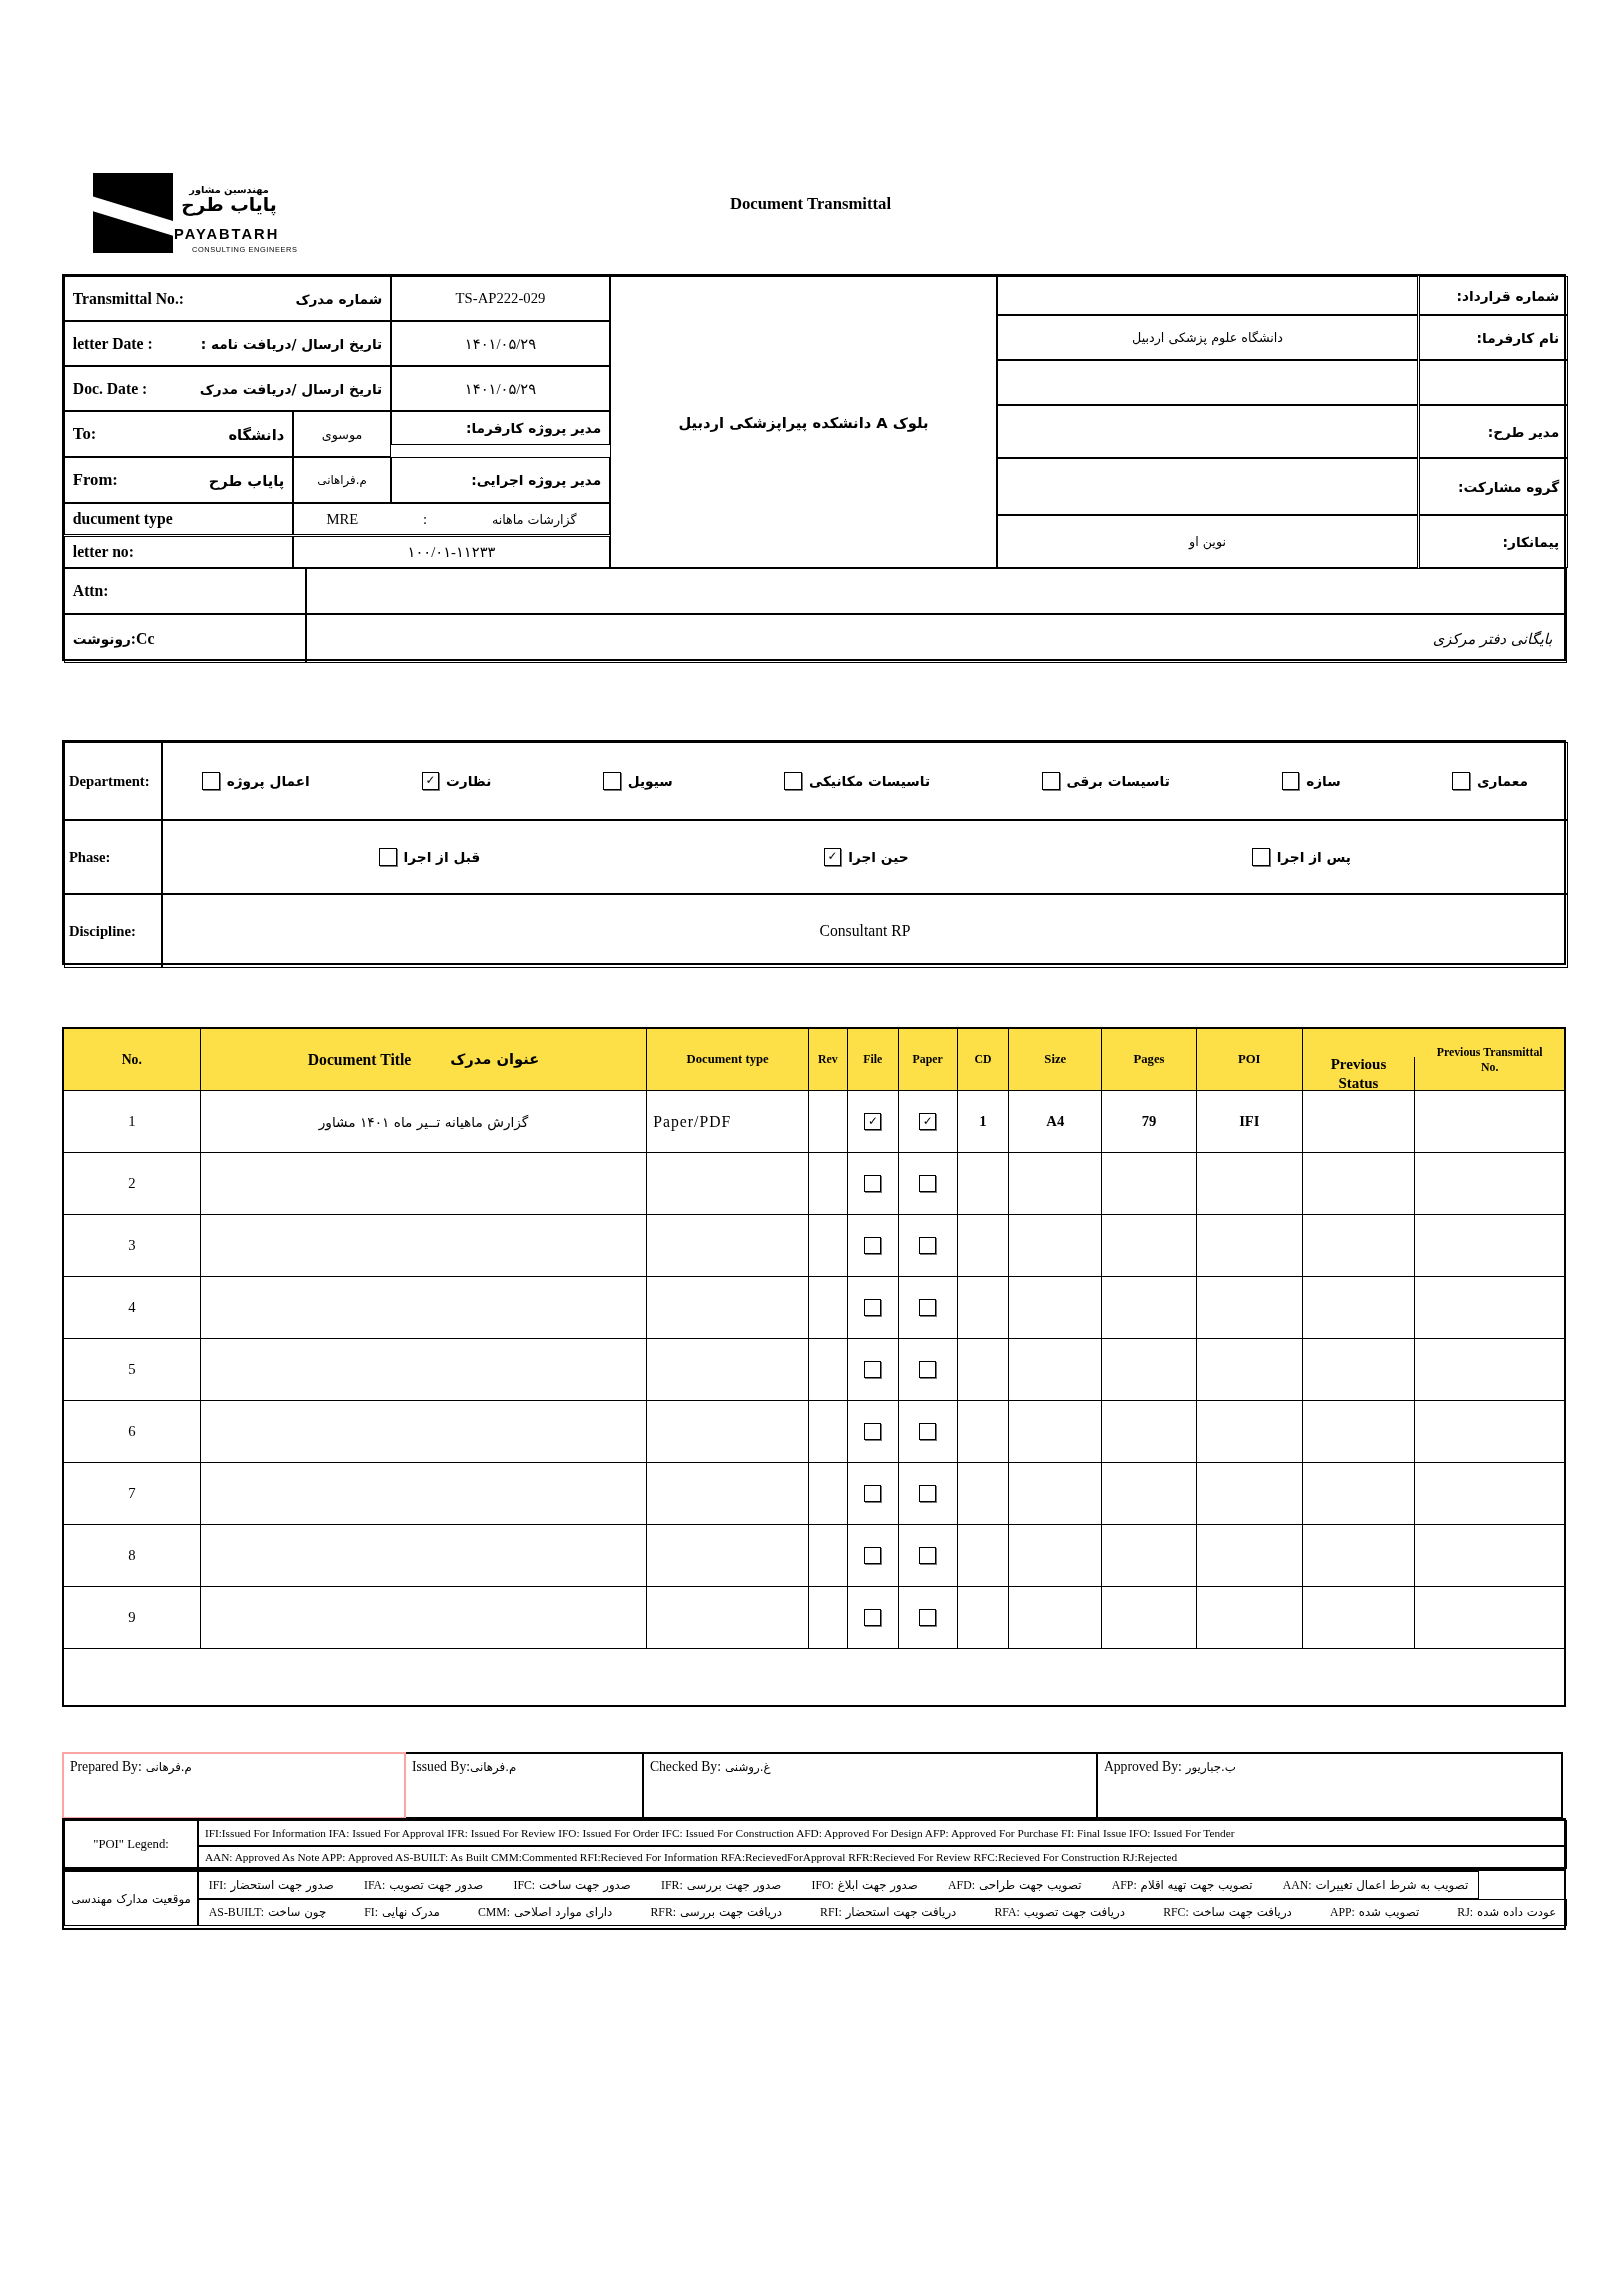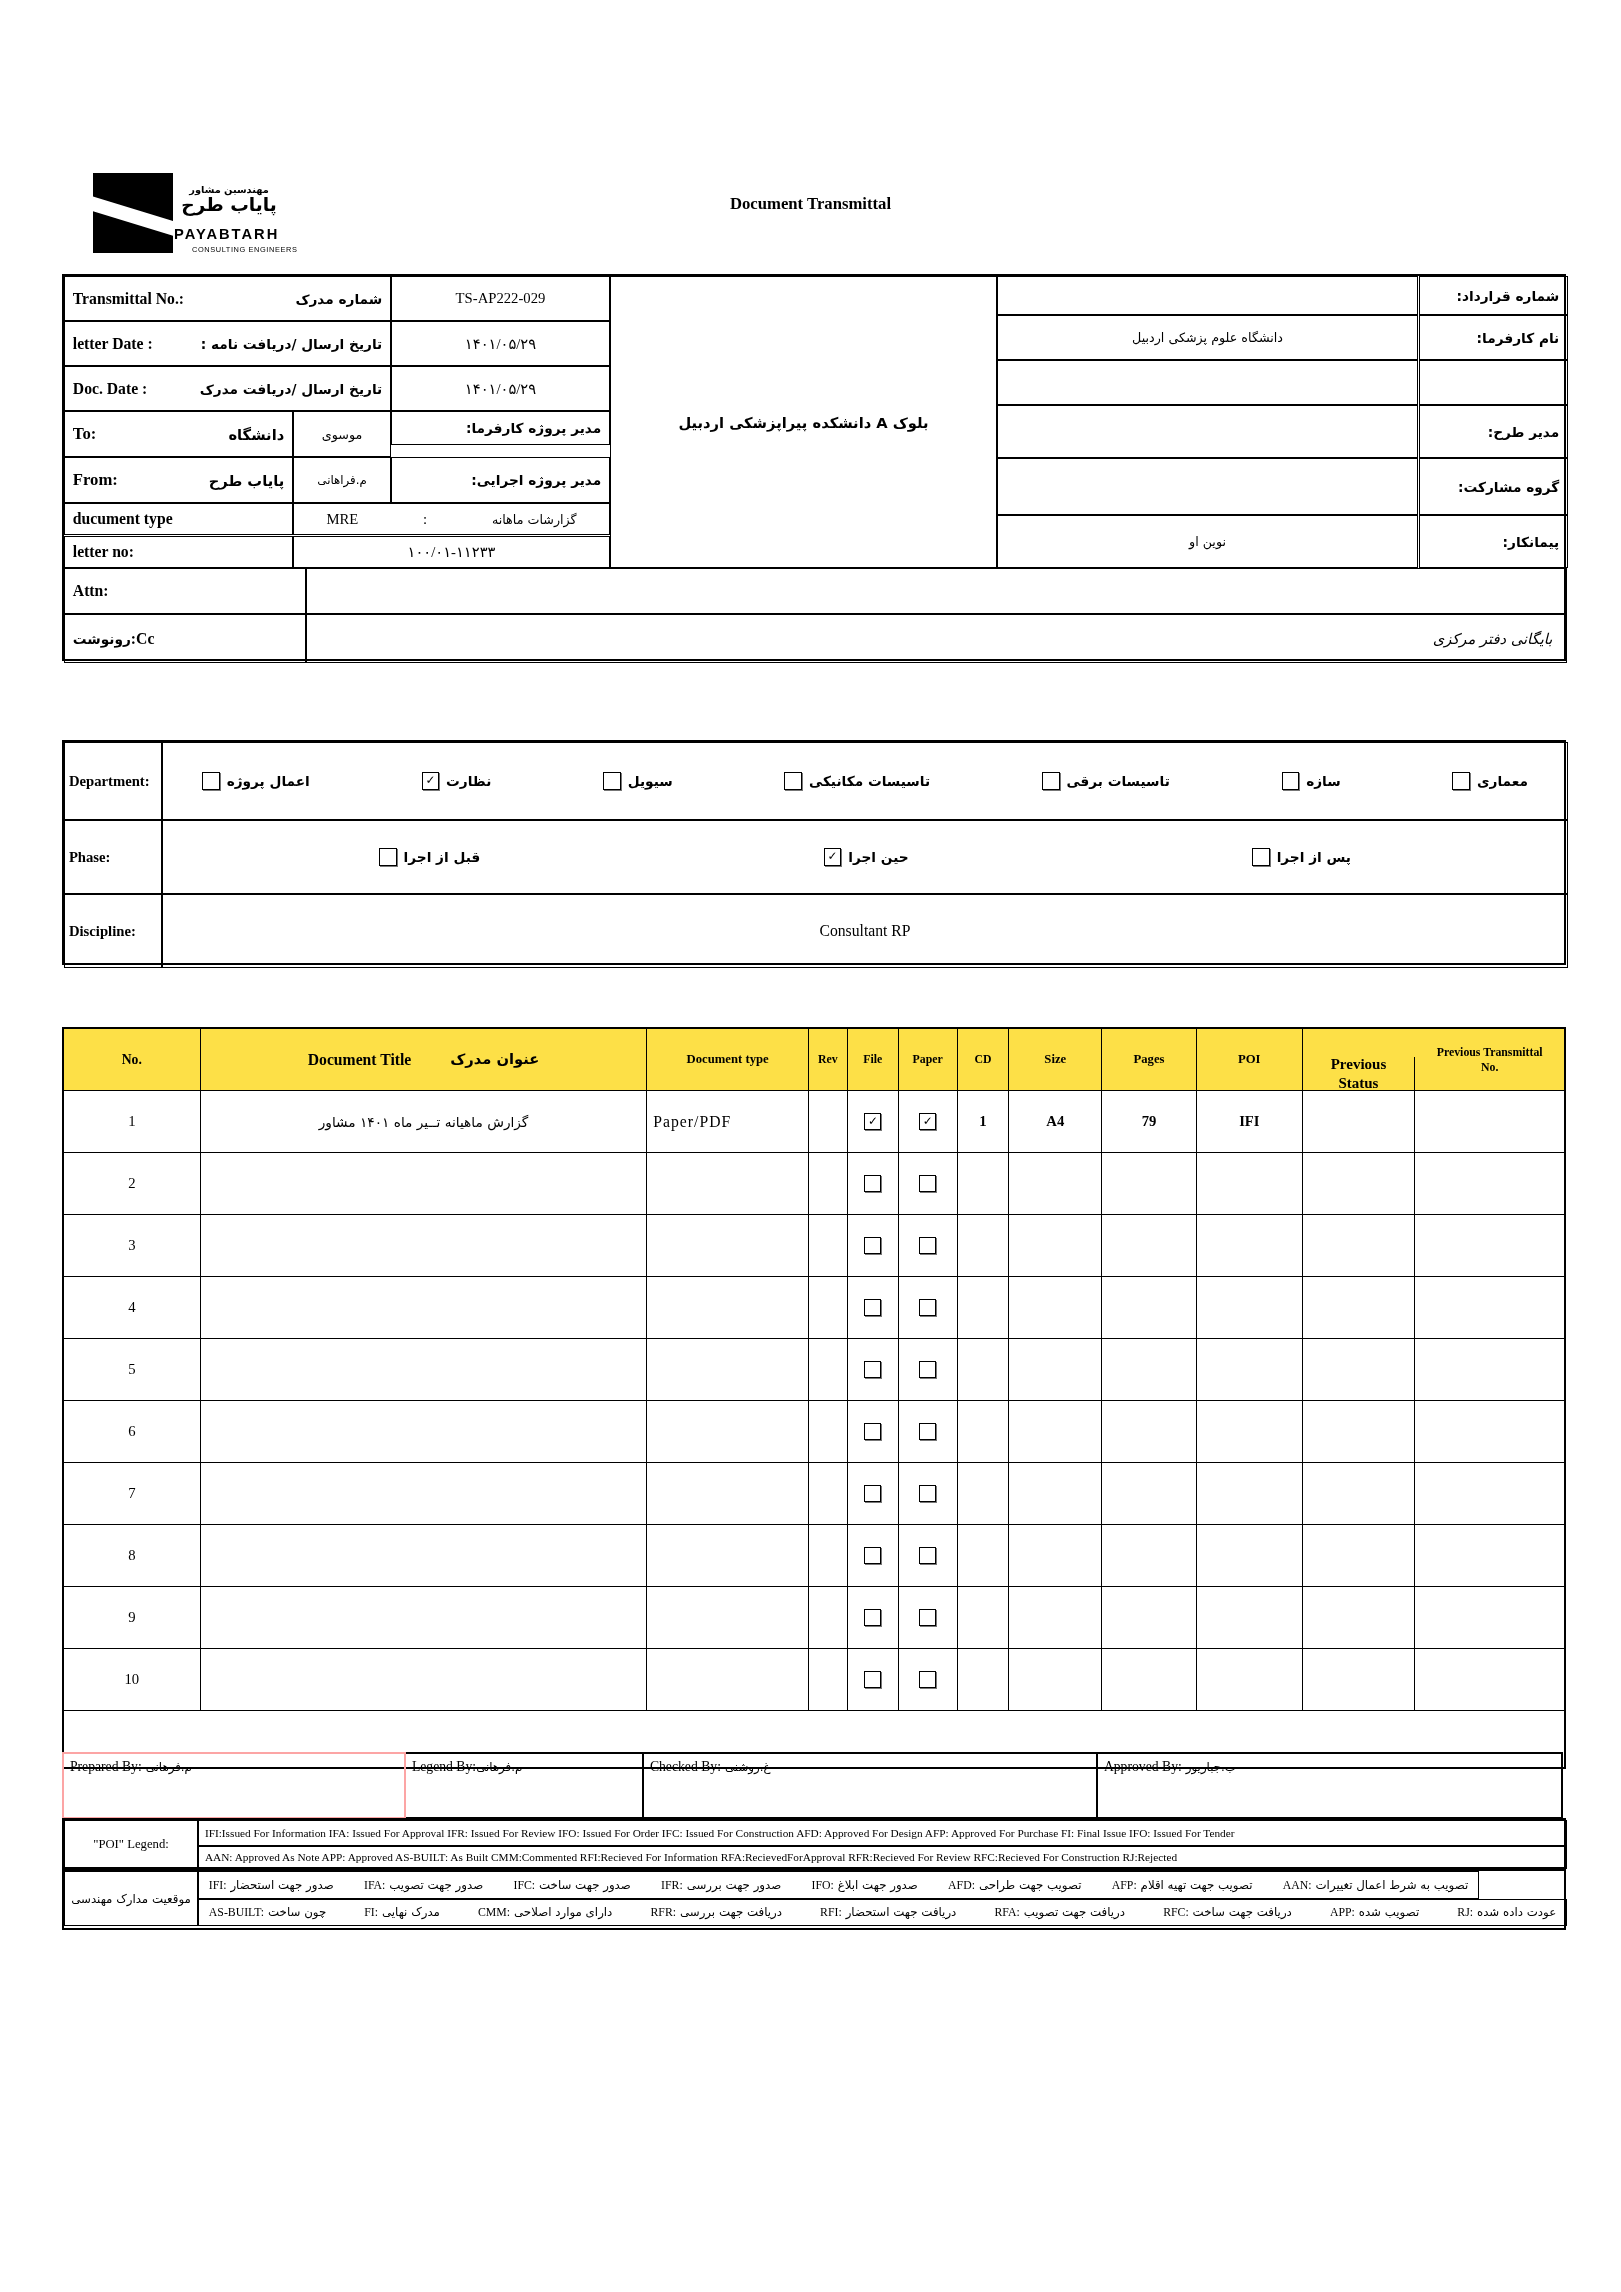--- a/index.html
+++ b/index.html
@@ -375,49 +375,31 @@
           <div class="tcell" style="width: 59px;">
             <span class="cb"></span>
           </div>
           <div class="tcell b" style="width: 52px;"></div>
           <div class="tcell b" style="width: 93px;"></div>
           <div class="tcell b" style="width: 95px;"></div>
           <div class="tcell b" style="width: 106px;"></div>
           <div class="tcell" style="width: 113px;"></div>
           <div class="tcell" style="width: 149px;"></div>
         </div>
-        <div class="trow">
-          <div class="tcell" style="width: 137px;">10</div>
-          <div class="tcell title-cell fa" style="width: 448px;"></div>
-          <div class="tcell" style="width: 162px;"></div>
-          <div class="tcell" style="width: 39px;"></div>
-          <div class="tcell" style="width: 51px;">
-            <span class="cb"></span>
-          </div>
-          <div class="tcell" style="width: 59px;">
-            <span class="cb"></span>
-          </div>
-          <div class="tcell b" style="width: 52px;"></div>
-          <div class="tcell b" style="width: 93px;"></div>
-          <div class="tcell b" style="width: 95px;"></div>
-          <div class="tcell b" style="width: 106px;"></div>
-          <div class="tcell" style="width: 113px;"></div>
-          <div class="tcell" style="width: 149px;"></div>
-        </div>
       </div>
     <div style="height:56px;border-top:1px solid #000;"></div>
   </div>
 
   <div class="abs" style="left:62px;top:1752px;width:1504px;height:67px;display:flex;">
     <div class="abs" style="position:relative;width:344px;height:67px;border:2px solid #fca5a5;box-sizing:border-box;padding:2.9px 5.9px;">
       <span class="sig-lab">Prepared By:</span>
       <span class="sig-name fa rtl">م.فرهانی</span>
     </div>
     <div class="abs" style="position:relative;width:238px;height:67px;border:2px solid #000;border-left:none;box-sizing:border-box;padding:2.9px 5.9px;">
-      <span class="sig-lab">Legend By:</span><span class="sig-name fa rtl">م.فرهانی</span>
+      <span class="sig-lab">Issued By:</span><span class="sig-name fa rtl">م.فرهانی</span>
     </div>
     <div class="abs" style="position:relative;width:454px;height:67px;border:2px solid #000;border-left:none;box-sizing:border-box;padding:2.9px 5.9px;">
       <span class="sig-lab">Checked By:</span>
       <span class="sig-name fa rtl">غ.روشنی</span>
     </div>
     <div class="abs" style="position:relative;width:465px;height:67px;border:2px solid #000;border-left:none;box-sizing:border-box;padding:2.9px 5.9px;">
       <span class="sig-lab">Approved By:</span>
       <span class="sig-name fa rtl">ب.جباریور</span>
     </div>
   </div>

